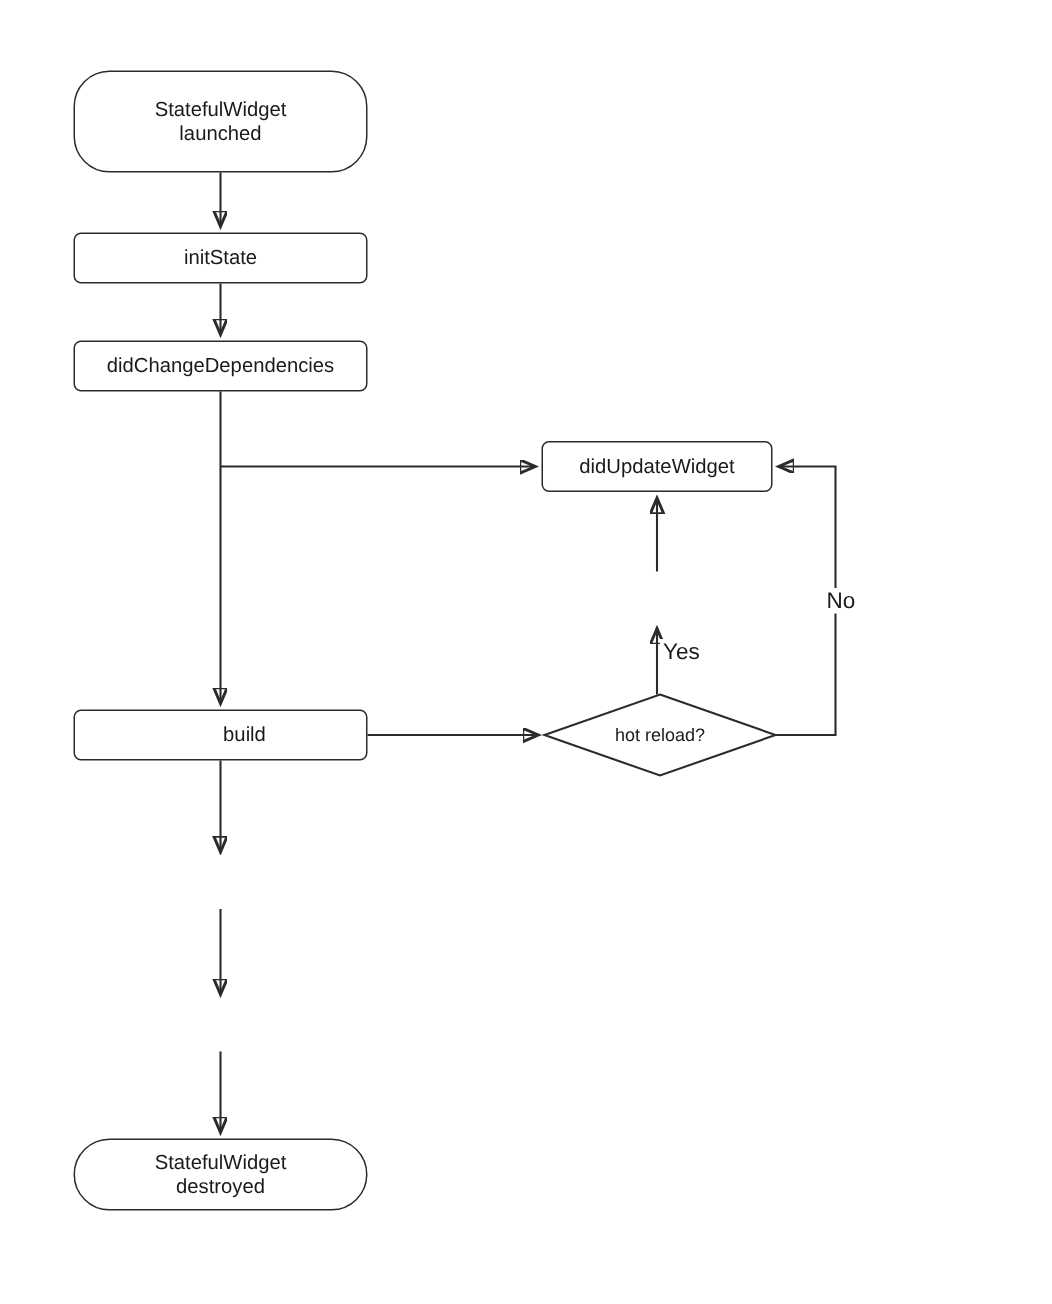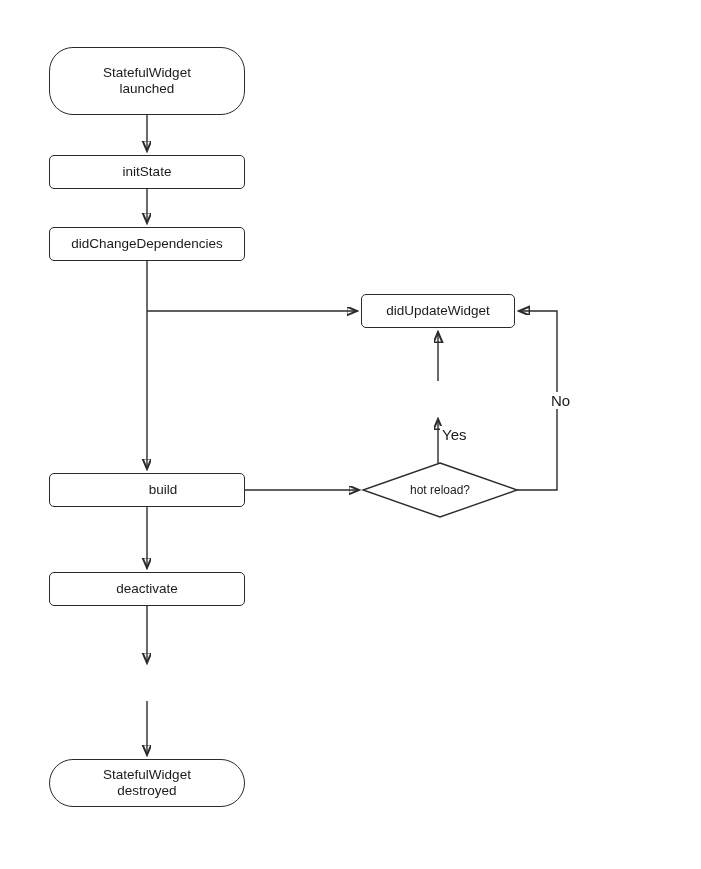--- a/index.html
+++ b/index.html
@@ -132,23 +132,20 @@
 
 
   <div class="node process" style="left:49px; top:473px; width:196px; height:34px;padding-left:32px;">
     <span>build</span>
   </div>
 
   <div class="decision-wrap" style="left:363px; top:463px; width:154px; height:54px;">
     <span class="decision-label">hot reload?</span>
   </div>
 
-  <div class="node process" style="left:49px; top:572px; width:196px; height:34px;">
-    <span>deactivate</span>
-  </div>
 
 
   <div class="node terminator" style="left:49px; top:759px; width:196px; height:48px;">
     <span>StatefulWidget
 destroyed</span>
   </div>
 
   <div class="edge-label" style="left:440px; top:426px;">Yes</div>
 
   <div class="edge-label" style="left:549px; top:392px;">No</div>

